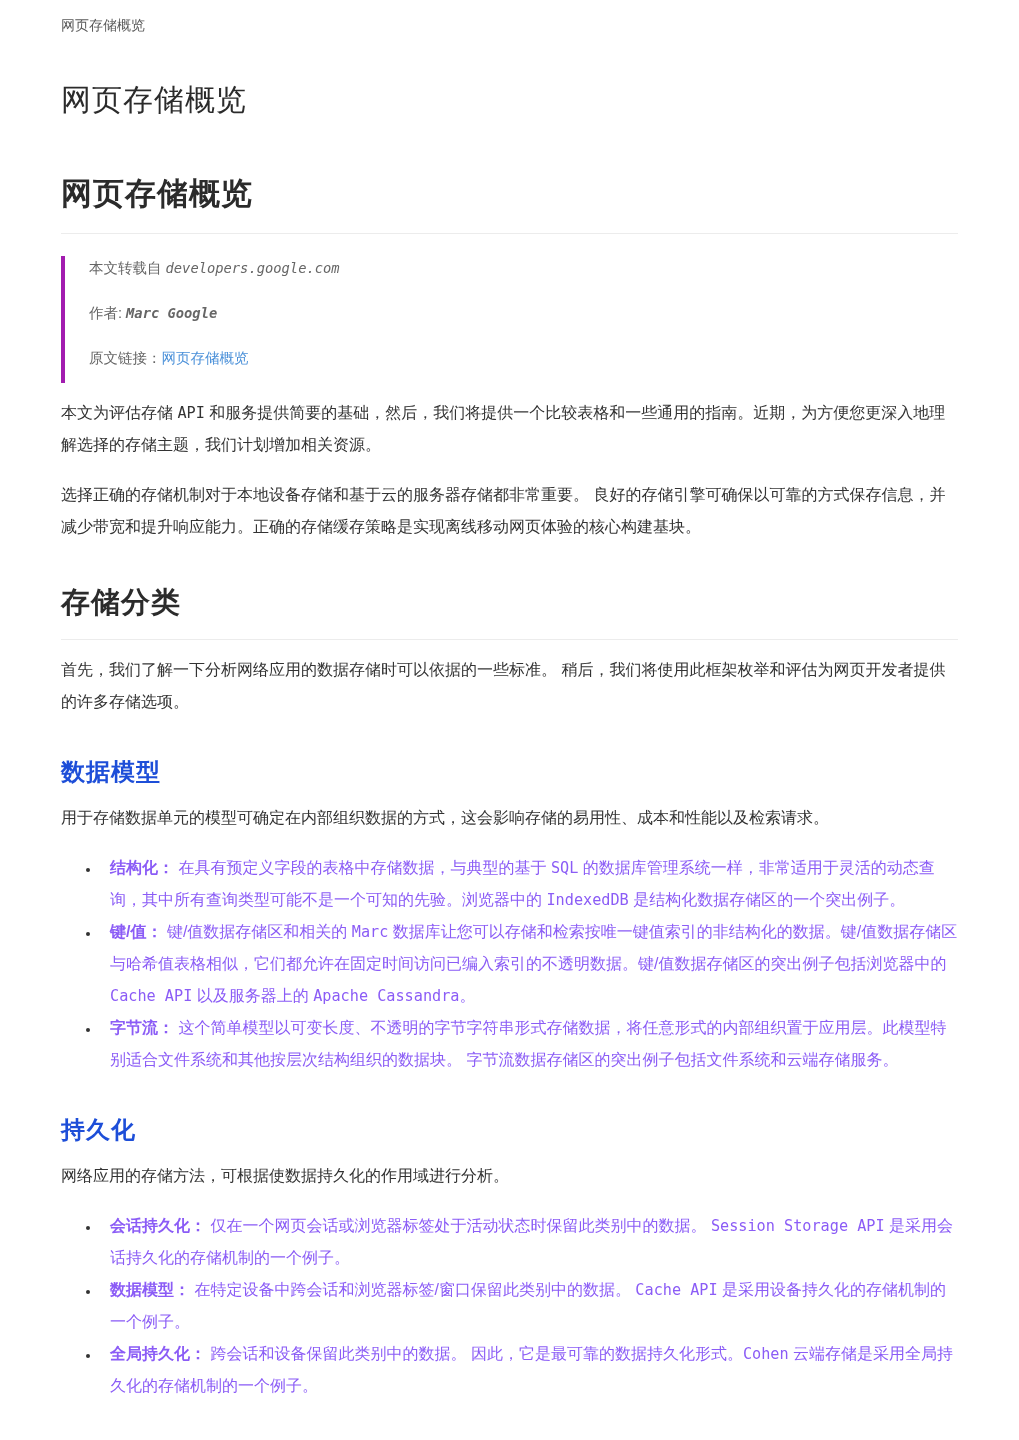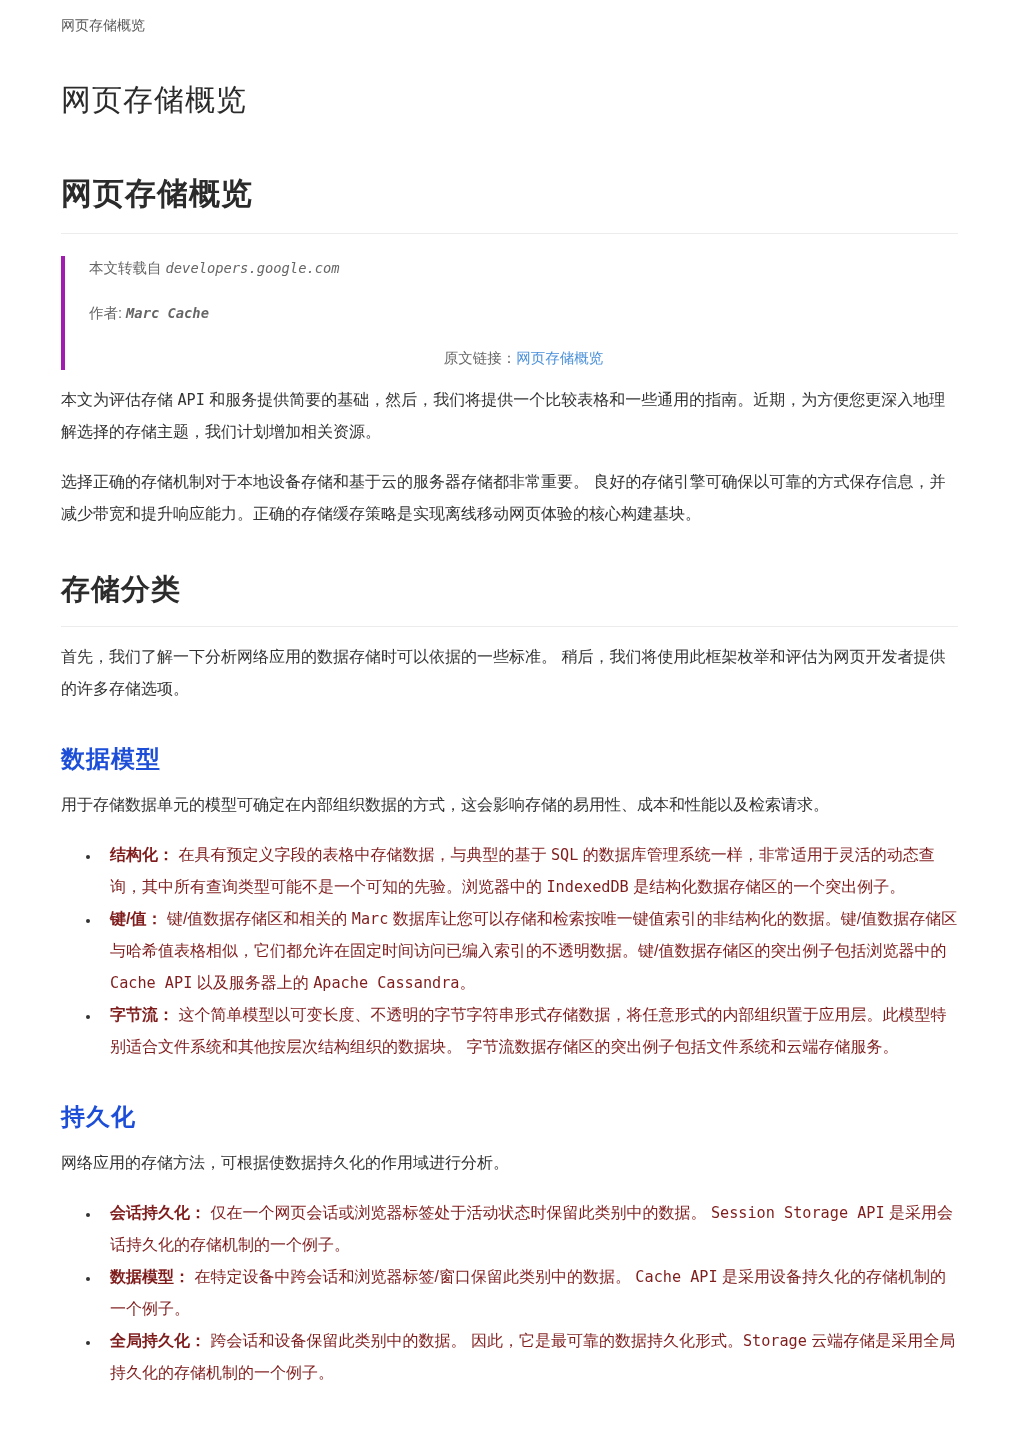--- a/index.html
+++ b/index.html
@@ -6,70 +6,70 @@
   body{font-family:"Liberation Sans","DejaVu Sans",sans-serif;color:#333;}
   .page{width:1019px;min-height:1440px;margin:0 auto;box-sizing:border-box;
         padding:0 61px;display:flex;flex-direction:column;background:#fff;}
   .running-header{padding-top:17px;font-size:14px;color:#595959;}
   h1.page-title{margin:45px 0 0;font-size:30px;font-weight:400;color:#2b2b2b;letter-spacing:1px;}
   h1.doc-title{margin:52px 0 0;font-size:31px;font-weight:600;color:#2b2b2b;
                padding-bottom:18px;border-bottom:1px solid #ececec;letter-spacing:1px;}
   blockquote{margin:22px 0 0;border-left:4px solid #a21caf;padding:2px 0 2px 24px;
              color:#666;font-size:14.5px;}
   blockquote p{margin:0 0 25px;line-height:20px;}
-  blockquote p:last-child{margin-bottom:0;text-align:center;}
+  blockquote p:last-child{margin-bottom:13px;}
   code{font-family:"DejaVu Sans Mono","Liberation Mono",monospace;font-size:0.95em;color:inherit;}
   .em{font-style:italic;}
   .b{font-weight:700;}
   p.body{font-size:16px;line-height:32px;margin:14px 0 18px;}
   h2.section{font-size:29px;font-weight:600;color:#2b2b2b;margin:40px 0 0;
              padding-bottom:16px;border-bottom:1px solid #ececec;letter-spacing:1px;}
   h3.subsection{font-size:24px;font-weight:600;color:#1d4ed8;margin:38px 0 8px;letter-spacing:1px;}
   ul.doc-list{margin:12px 0 22px;padding-left:39px;list-style:disc;}
-  ul.doc-list li{font-size:16px;line-height:32px;padding-left:10px;color:#7f1d1d;}
+  ul.doc-list li{font-size:16px;line-height:32px;padding-left:10px;color:#8b5cf6;}
   ul.doc-list li::marker{color:#333;font-size:12px;}
   strong{font-weight:700;}
   a.blue-link{color:#4a90d9;text-decoration:none;cursor:pointer;}
   .footer{margin-top:auto;display:flex;justify-content:space-between;align-items:baseline;
           padding:26px 0 16px;font-size:14px;color:#666;}
 </style>
 </head>
 <body>
 
 <div class="page">
 
   <div class="running-header">网页存储概览</div>
 
   <h1 class="page-title">网页存储概览</h1>
 
   <h1 class="doc-title">网页存储概览</h1>
 
   <div id="content">
       <blockquote>
         <p><span>本文转载自 </span><code class="em">developers.google.com</code></p>
-        <p><span>作者: </span><code class="em b">Marc Cache</code></p>
+        <p><span>作者: </span><code class="em b">Marc Google</code></p>
         <p><span>原文链接：</span><a class="blue-link">网页存储概览</a></p>
       </blockquote>
       <p class="body"><span>本文为评估存储 </span><code>API</code><span> 和服务提供简要的基础，然后，我们将提供一个比较表格和一些通用的指南。近期，为方便您更深入地理解选择的存储主题，我们计划增加相关资源。</span></p>
       <p class="body"><span>选择正确的存储机制对于本地设备存储和基于云的服务器存储都非常重要。 良好的存储引擎可确保以可靠的方式保存信息，并减少带宽和提升响应能力。正确的存储缓存策略是实现离线移动网页体验的核心构建基块。</span></p>
       <h2 class="section">存储分类</h2>
       <p class="body"><span>首先，我们了解一下分析网络应用的数据存储时可以依据的一些标准。 稍后，我们将使用此框架枚举和评估为网页开发者提供的许多存储选项。</span></p>
       <h3 class="subsection">数据模型</h3>
       <p class="body"><span>用于存储数据单元的模型可确定在内部组织数据的方式，这会影响存储的易用性、成本和性能以及检索请求。</span></p>
       <ul class="doc-list">
         <li><strong>结构化：</strong><span> 在具有预定义字段的表格中存储数据，与典型的基于 </span><code>SQL</code><span> 的数据库管理系统一样，非常适用于灵活的动态查询，其中所有查询类型可能不是一个可知的先验。浏览器中的 </span><code>IndexedDB</code><span> 是结构化数据存储区的一个突出例子。</span></li>
         <li><strong>键/值：</strong><span> 键/值数据存储区和相关的 </span><code>Marc</code><span> 数据库让您可以存储和检索按唯一键值索引的非结构化的数据。键/值数据存储区与哈希值表格相似，它们都允许在固定时间访问已编入索引的不透明数据。键/值数据存储区的突出例子包括浏览器中的 </span><code>Cache API</code><span> 以及服务器上的 </span><code>Apache Cassandra</code><span>。</span></li>
         <li><strong>字节流：</strong><span> 这个简单模型以可变长度、不透明的字节字符串形式存储数据，将任意形式的内部组织置于应用层。此模型特别适合文件系统和其他按层次结构组织的数据块。 字节流数据存储区的突出例子包括文件系统和云端存储服务。</span></li>
       </ul>
       <h3 class="subsection">持久化</h3>
       <p class="body"><span>网络应用的存储方法，可根据使数据持久化的作用域进行分析。</span></p>
       <ul class="doc-list">
         <li><strong>会话持久化：</strong><span> 仅在一个网页会话或浏览器标签处于活动状态时保留此类别中的数据。 </span><code>Session Storage API</code><span> 是采用会话持久化的存储机制的一个例子。</span></li>
         <li><strong>数据模型：</strong><span> 在特定设备中跨会话和浏览器标签/窗口保留此类别中的数据。 </span><code>Cache API</code><span> 是采用设备持久化的存储机制的一个例子。</span></li>
-        <li><strong>全局持久化：</strong><span> 跨会话和设备保留此类别中的数据。 因此，它是最可靠的数据持久化形式。</span><code>Storage</code><span> 云端存储是采用全局持久化的存储机制的一个例子。</span></li>
+        <li><strong>全局持久化：</strong><span> 跨会话和设备保留此类别中的数据。 因此，它是最可靠的数据持久化形式。</span><code>Cohen</code><span> 云端存储是采用全局持久化的存储机制的一个例子。</span></li>
       </ul>
     </div>
 
   <div class="footer">
     
     
   </div>
 
 </div>
 

